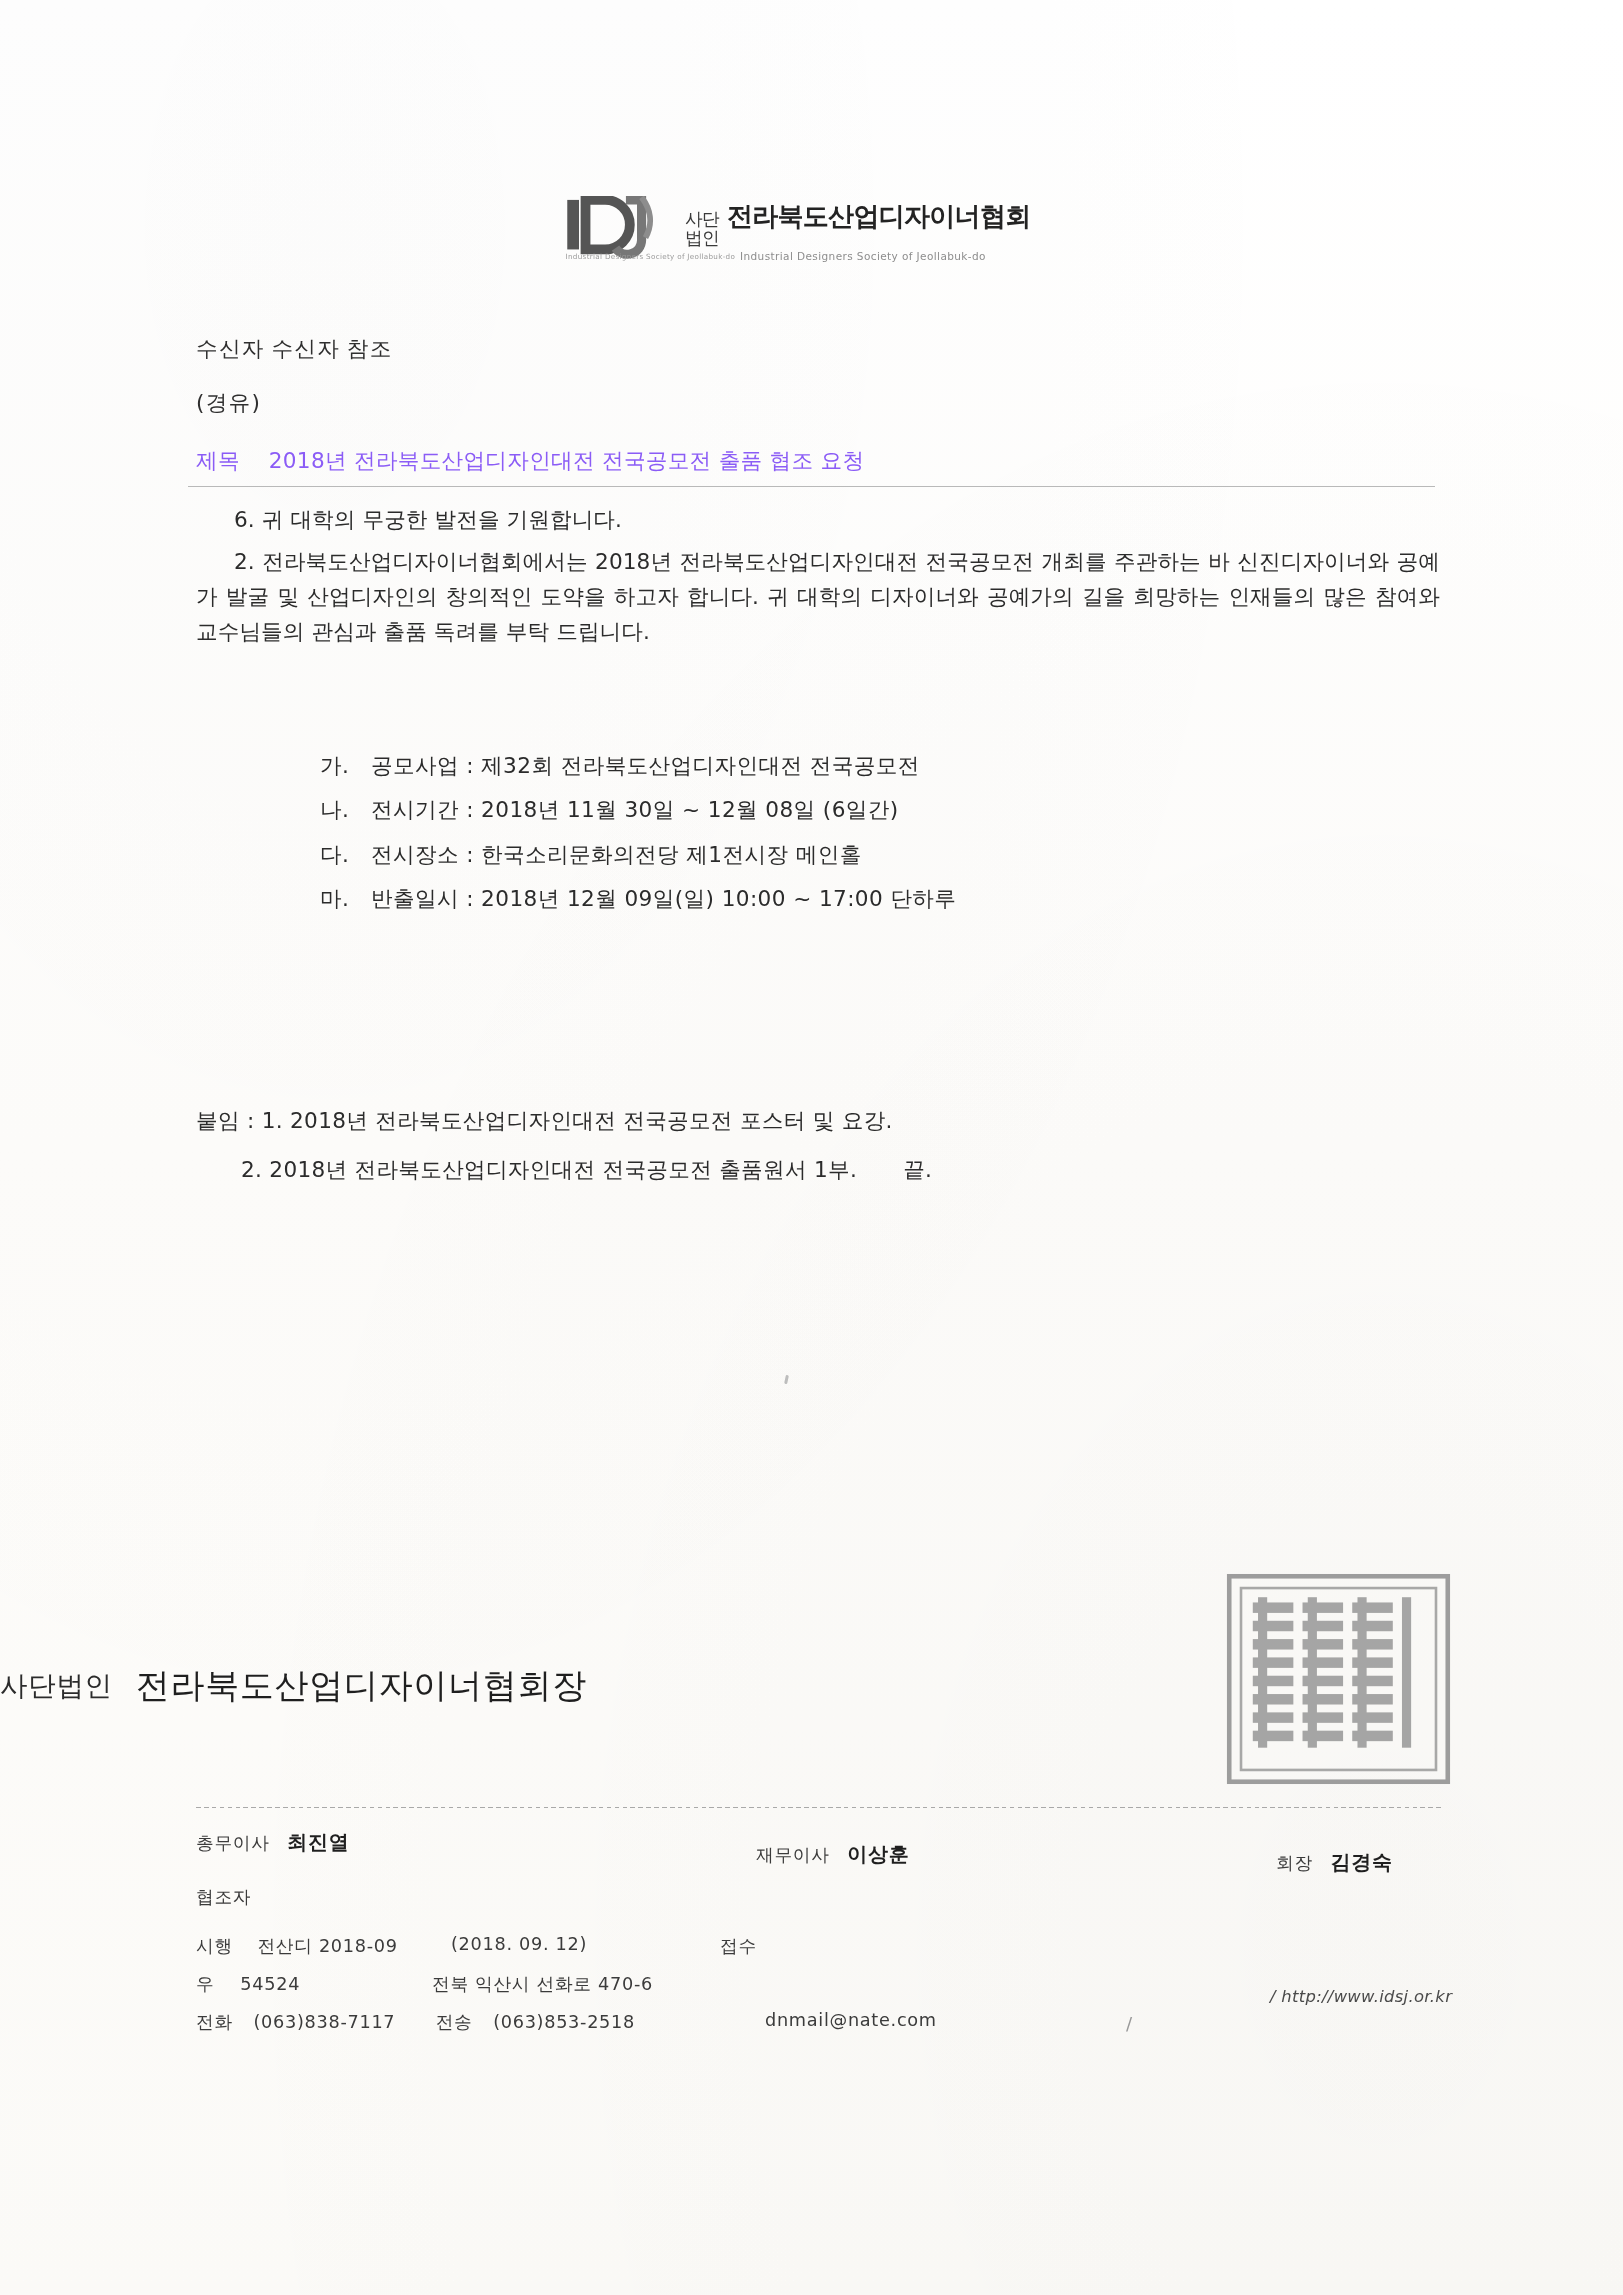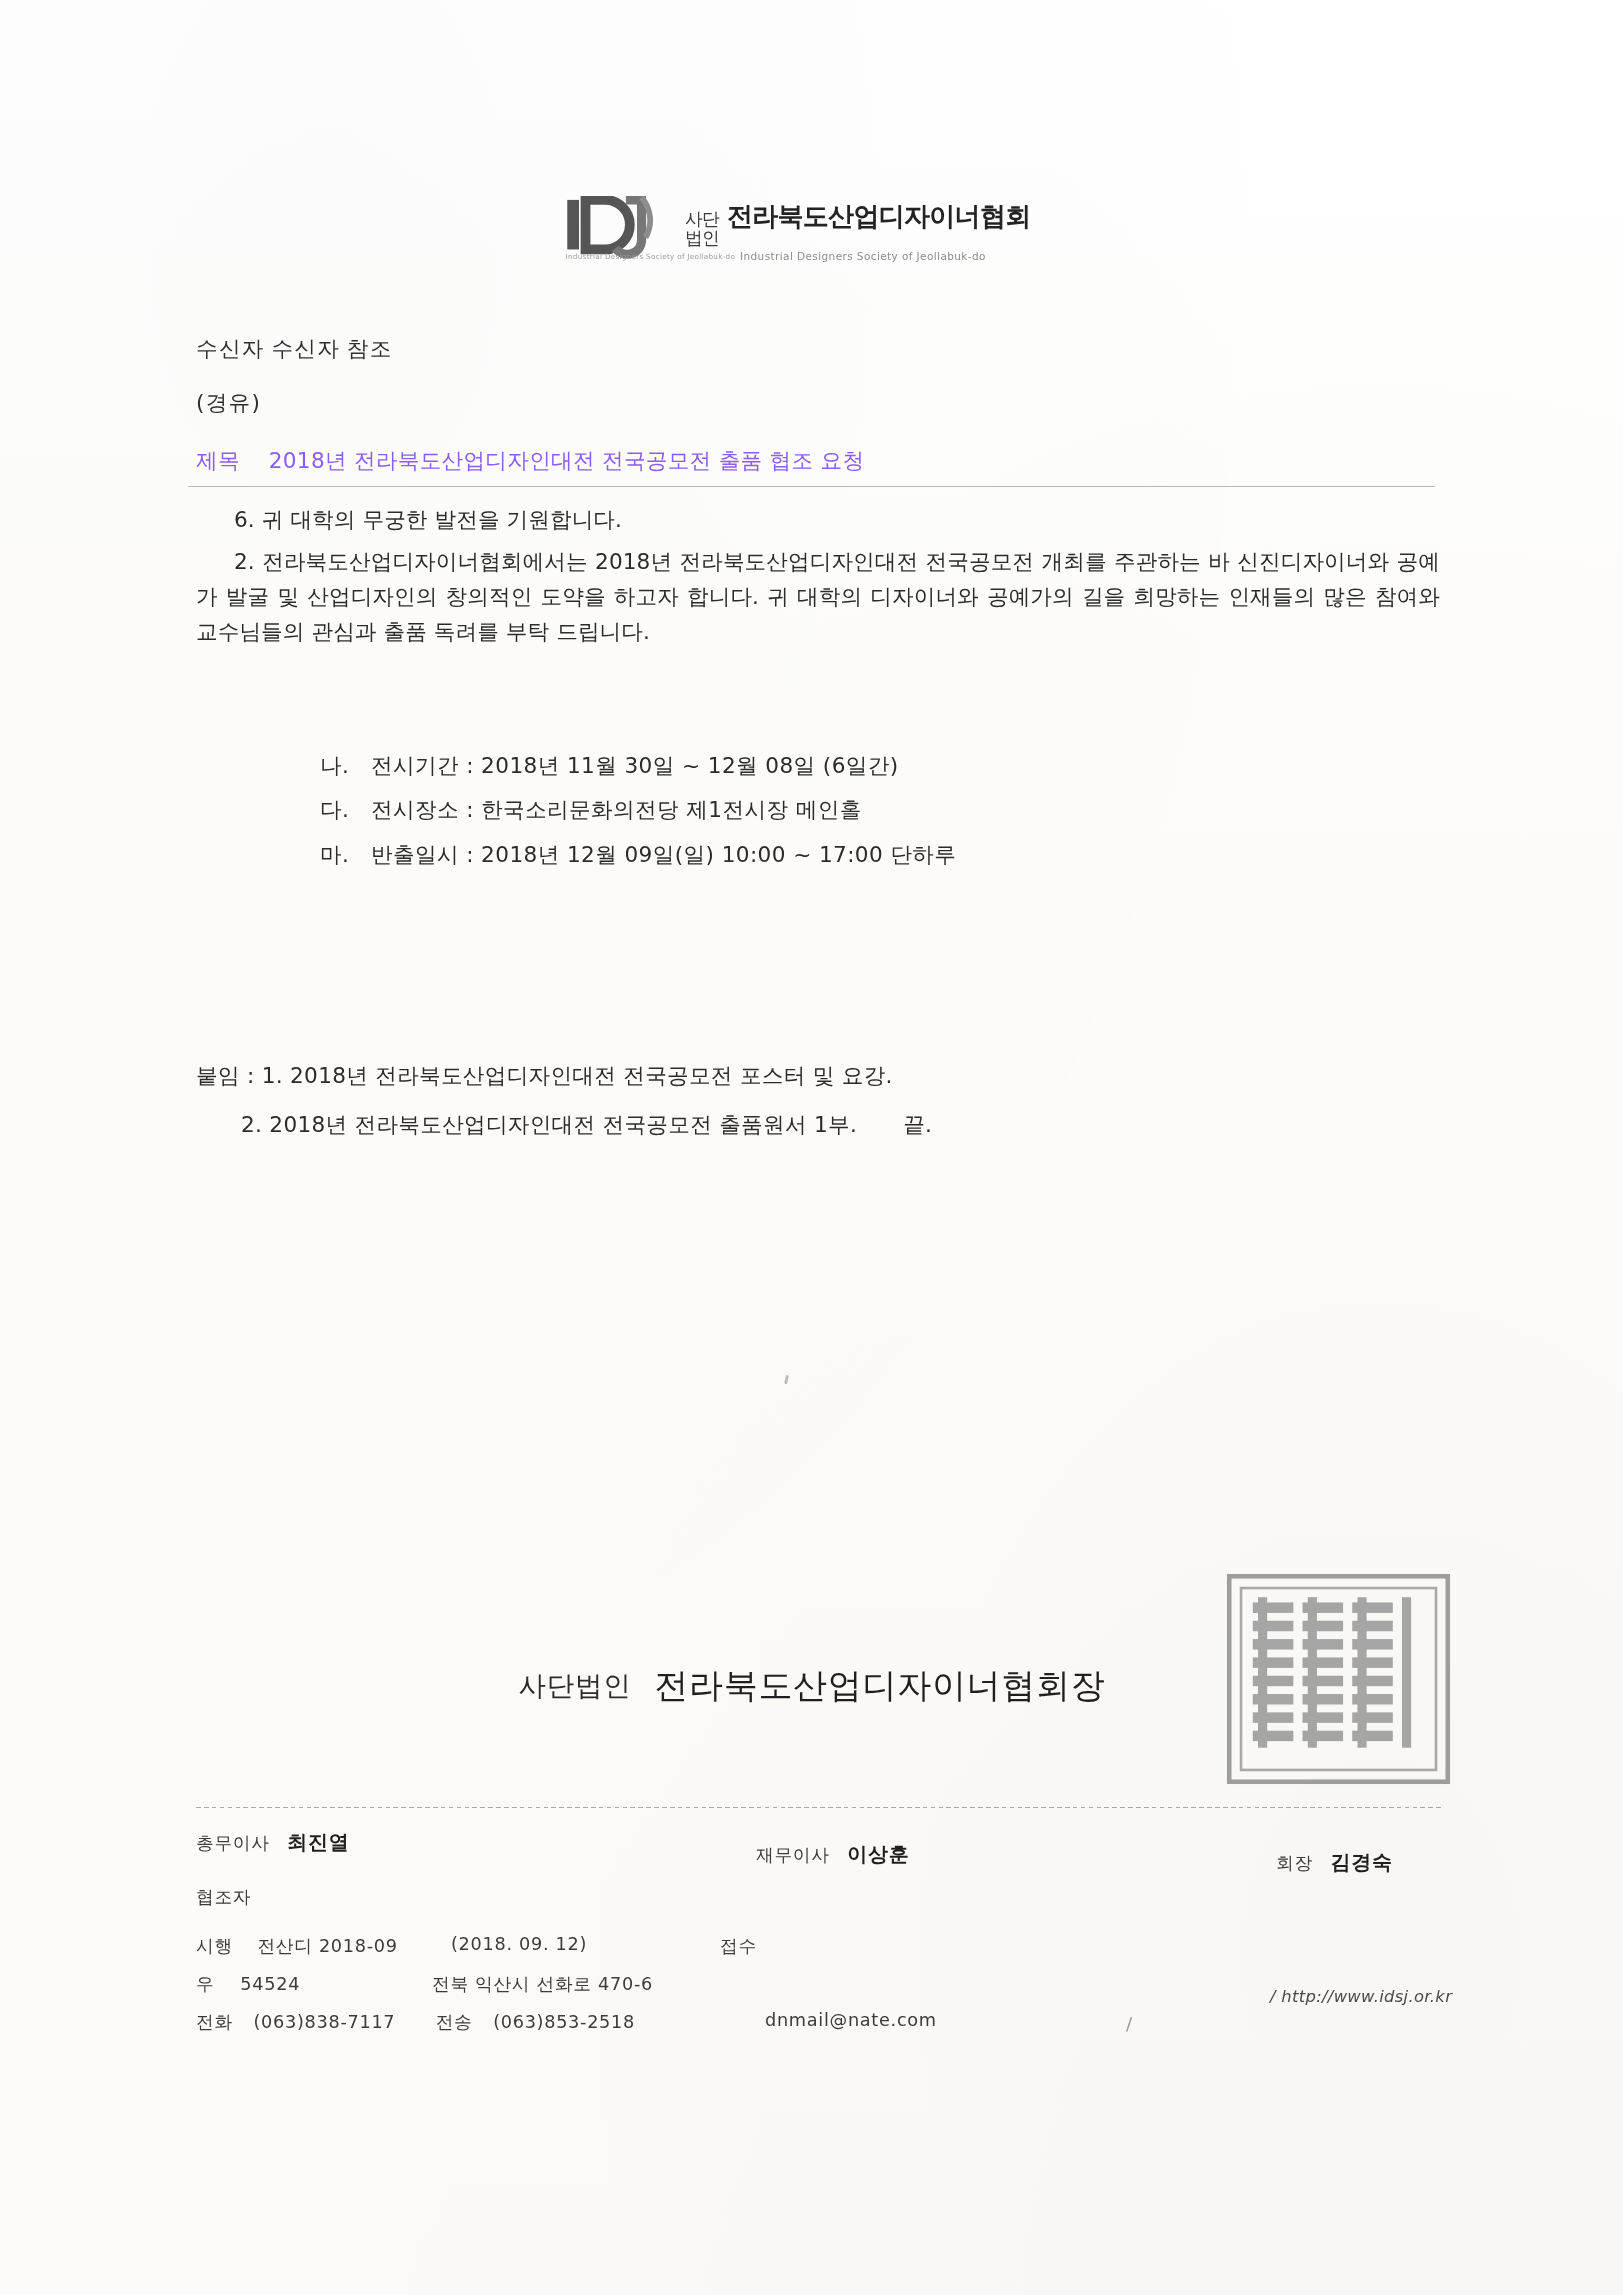--- a/index.html
+++ b/index.html
@@ -154,21 +154,20 @@
     margin-bottom: 19.6px;
   }
   .attach-line.second { margin-left: 45px; }
 
   
   .signature {
     position: absolute;
     left: 0;
     top: 1663px;
     width: 1624px;
-    text-align: center;
   }
   .sig-inner {
     display: inline-block;
     position: relative;
   }
   .sig-prefix {
     font-size: 27.5px;
     letter-spacing: 0.7px;
     color: #2b2b2b;
     vertical-align: middle;
@@ -311,20 +310,25 @@
     <div class="subject-row">
       <div>제목</div>
       <div>2018년 전라북도산업디자인대전 전국공모전 출품 협조 요청</div>
     </div>
     <div class="rule"></div>
 
     <div class="para indent">6. 귀 대학의 무궁한 발전을 기원합니다.</div>
     <div class="para indent">2. 전라북도산업디자이너협회에서는 2018년 전라북도산업디자인대전 전국공모전 개최를 주관하는 바 신진디자이너와 공예가 발굴 및 산업디자인의 창의적인 도약을 하고자 합니다. 귀 대학의 디자이너와 공예가의 길을 희망하는 인재들의 많은 참여와 교수님들의 관심과 출품 독려를 부탁 드립니다.</div>
 
     <div class="items">
+      <div class="item">
+        <span class="marker">가.</span>
+        <span class="label">공모사업 :</span>
+        <span class="value">제32회 전라북도산업디자인대전 전국공모전</span>
+      </div>
       <div class="item">
         <span class="marker">나.</span>
         <span class="label">전시기간 :</span>
         <span class="value">2018년 11월 30일 ~ 12월 08일 (6일간)</span>
       </div>
       <div class="item">
         <span class="marker">다.</span>
         <span class="label">전시장소 :</span>
         <span class="value">한국소리문화의전당 제1전시장 메인홀</span>
       </div>

